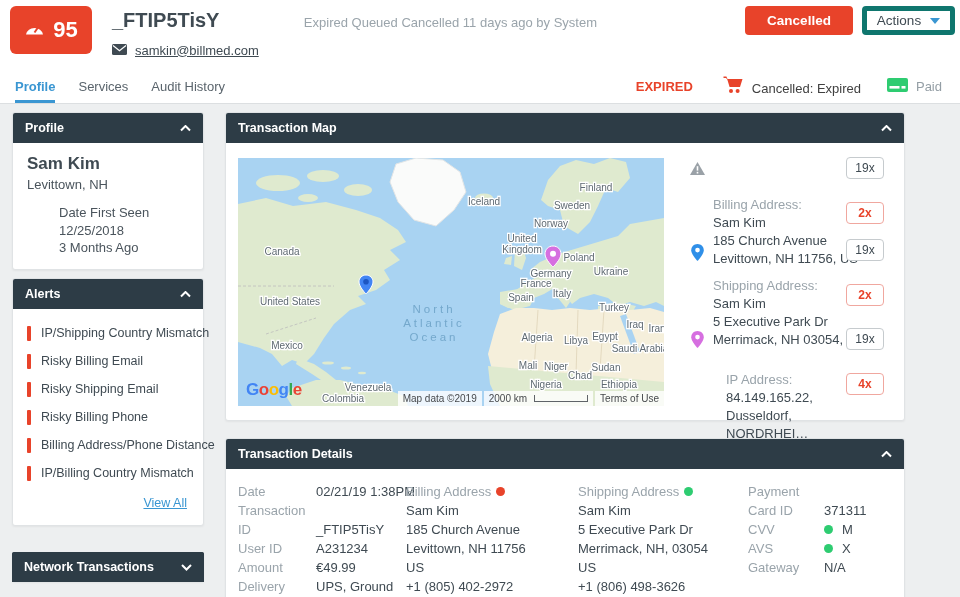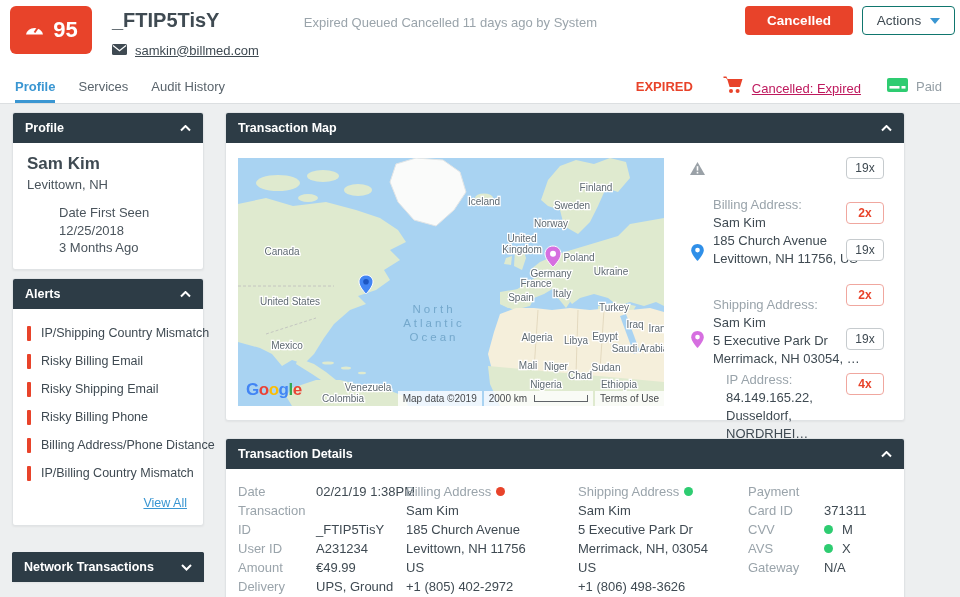--- a/index.html
+++ b/index.html
@@ -14,35 +14,35 @@
     justify-content:center; gap:8px; }
   .score-badge .score { color:#fff; font-size:22px; font-weight:bold; }
   .hdr-title { position:absolute; left:112px; top:9px; font-size:20px; font-weight:bold; color:#3f4a52; }
   .email-row { position:absolute; left:112px; top:41px; display:flex; align-items:center; gap:8px; }
   .email-link { font-size:13px; color:#3f4a52; text-decoration:underline; cursor:pointer; }
   .status-text { position:absolute; right:223px; top:15px; font-size:13px; color:#9aa4ab; }
   .btn-cancel { position:absolute; left:745px; top:6px; width:108px; height:29px;
     background:#e8432a; color:#fff; border:none; border-radius:4px; font-size:13.5px;
     font-weight:bold; font-family:inherit; cursor:pointer; }
   .btn-actions { position:absolute; left:862px; top:6px; width:93px; height:29px;
-    background:#fff; border:1px solid #0f766e; border-radius:4px; display:flex;
+    background:#fff; border:5px solid #0f766e; border-radius:4px; display:flex;
     align-items:center; justify-content:center; gap:9px; font-size:13.5px;
     color:#3f4a52; font-family:inherit; cursor:pointer; }
   .caret-down { width:0; height:0; border-left:5px solid transparent;
     border-right:5px solid transparent; border-top:6px solid #3a96d2; }
 
   
   .tabsbar { position:absolute; top:70px; left:0; width:960px; height:34px; background:#fff;
     border-bottom:1px solid #dcdfe1; display:flex; align-items:stretch; padding-left:15px; }
   .tab { display:flex; align-items:center; margin-right:23px; font-size:13px; color:#5a646c;
     border-bottom:3px solid transparent; padding-top:2px; cursor:pointer; }
   .tab.active { color:#3a96d2; font-weight:bold; border-bottom-color:#3a96d2; }
   .tabs-right { position:absolute; right:18px; top:70px; height:33px; display:flex; align-items:center; }
   .flag-expired { color:#e8432a; font-weight:bold; font-size:13px; margin-right:30px; }
-  .order-status { color:#be185d; font-size:13px; margin:4px 26px 0 9px;text-decoration:underline; }
+  .order-status { color:#404040; font-size:13px; margin:4px 26px 0 9px; }
   .paid-status { color:#949ea5; font-size:13px; margin-left:8px; }
 
   
   .content-bg { position:absolute; top:104px; left:0; width:960px; height:493px; background:#edeff0; }
 
   .panel { position:absolute; background:#fff; border:1px solid #e0e3e5; border-radius:3px;
     box-shadow:0 1px 2px rgba(0,0,0,.05); }
   .panel-hd { background:#2d3c46; color:#fff; height:30px; display:flex; align-items:center;
     justify-content:space-between; padding:0 12px; font-size:12.5px; font-weight:bold;
     border-radius:2px 2px 0 0; cursor:pointer; }
@@ -368,21 +368,21 @@
       <span class="badge">19x</span>
       <span class="badge alert">2x</span>
     </div>
 
     <span class="addr-icon" style="left:465px; top:131px;">
       <svg width="13" height="17" viewBox="0 0 14 19">
         <path d="M7,0 C2.9,0 0,3.1 0,7 C0,11.9 7,19 7,19 C7,19 14,11.9 14,7 C14,3.1 11.1,0 7,0 Z" fill="#2f8fe8"></path>
         <circle cx="7" cy="6.8" r="2.6" fill="#fff"></circle>
       </svg>
     </span>
-    <div class="addr-text" style="left:487px; top:145px;">
+    <div class="addr-text" style="left:487px; top:126px;">
       <div class="addr-label">Shipping Address:</div>
       <div class="addr-line">Sam Kim</div>
       <div class="addr-line">5 Executive Park Dr</div>
       <div class="addr-line">Merrimack, NH 03054, …</div>
     </div>
     <div class="badge-stack" style="top:126px;">
       <span class="badge">19x</span>
       <span class="badge alert">2x</span>
     </div>
 

